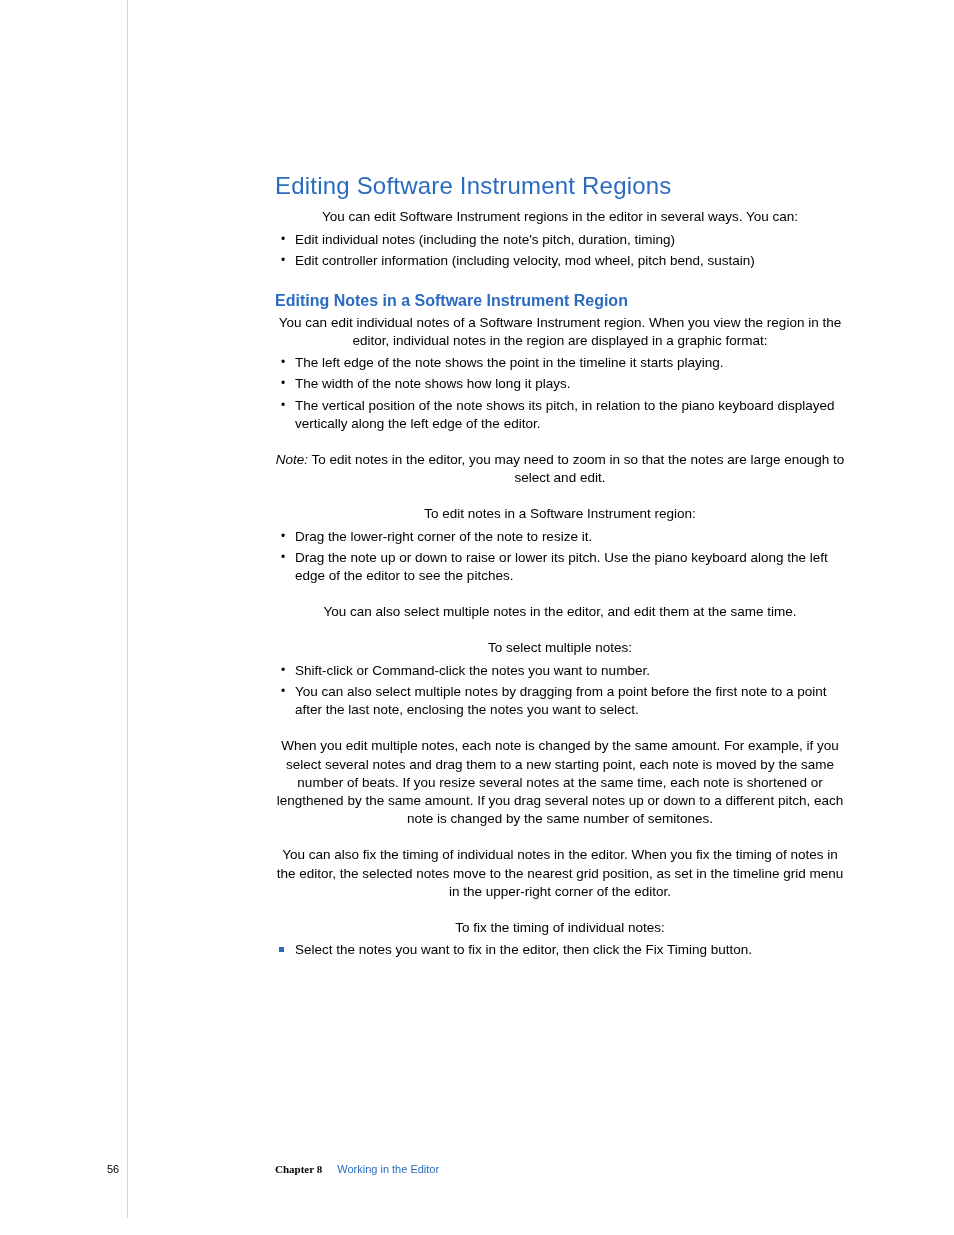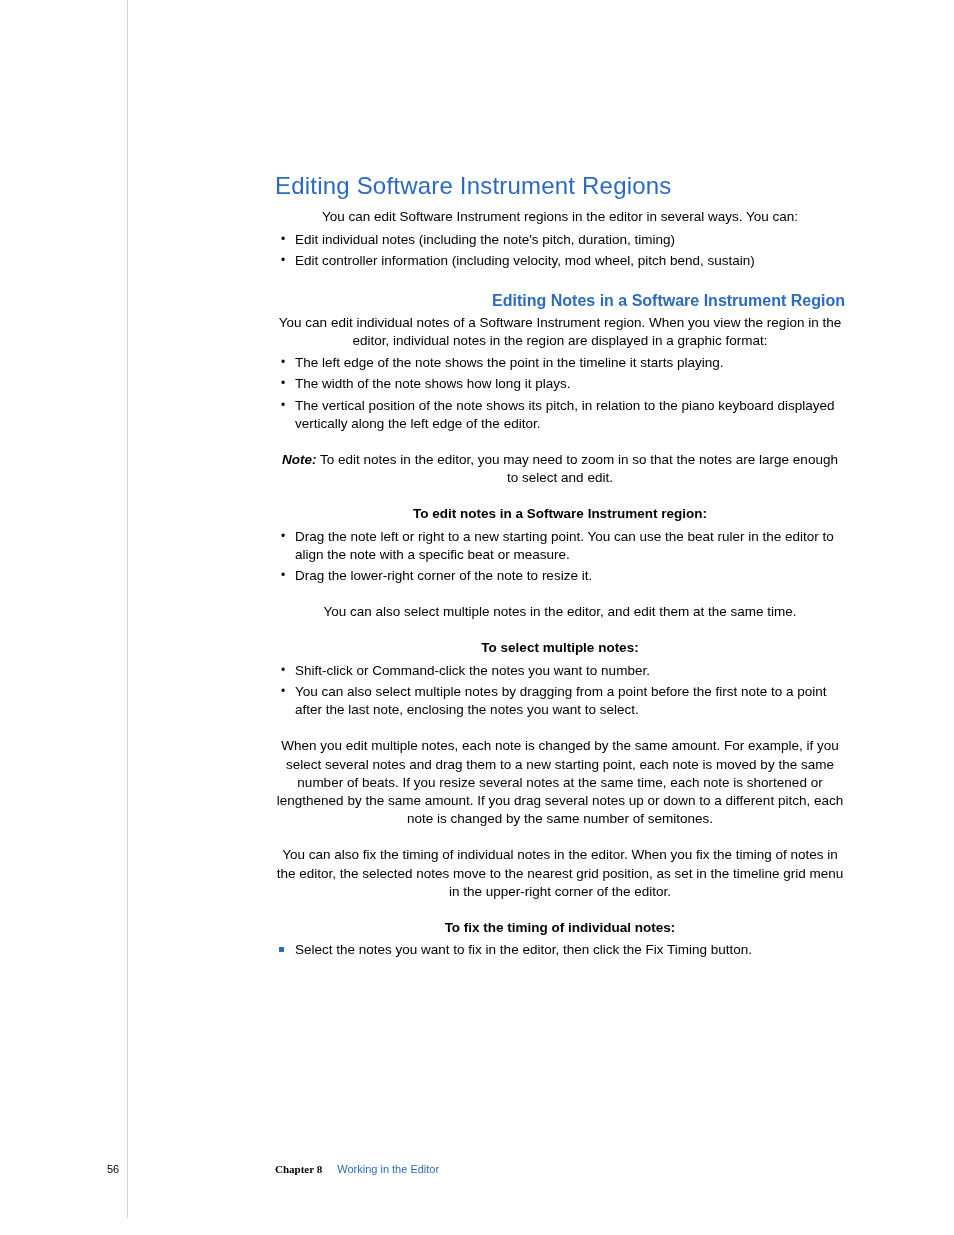--- a/index.html
+++ b/index.html
@@ -41,25 +41,24 @@
     font-weight: 400;
     color: #2a6bbf;
     margin: 0 0 6px 0;
     letter-spacing: 0.2px;
   }
   h2 {
     font-size: 16px;
     font-weight: 600;
     color: #2a6bbf;
     margin: 20px 0 2px 0;
-    text-align: right;
   }
   p { margin: 0 0 2px 0; text-align: center; }
   .gap-md { margin-top: 18px; }
-  strong { font-weight: 700; margin-top: 32px; }
+  strong { font-weight: 400; margin-top: 32px; }
   em { font-style: italic; }
   ul.bullet {
     list-style: none;
     padding: 0;
     margin: 4px 0 0 0;
   }
   ul.bullet > li {
     position: relative;
     padding-left: 20px;
     margin: 0 0 3px 0;
@@ -125,22 +124,22 @@
       <li>The vertical position of the note shows its pitch, in relation to the piano keyboard displayed vertically along the left edge of the editor.</li>
     </ul>
 
 
     <p class="gap-md">
       <em><strong>Note:</strong></em><span>  To edit notes in the editor, you may need to zoom in so that the notes are large enough to select and edit.</span>
     </p>
 
     <p class="gap-md"><strong>To edit notes in a Software Instrument region:</strong></p>
     <ul class="bullet">
-      <li>Drag the note left or right to a new starting point. You can use the beat ruler in the editor to align the note with a specific beat or measure.</li>
       <li>Drag the lower-right corner of the note to resize it.</li>
+      <li>Drag the note up or down to raise or lower its pitch. Use the piano keyboard along the left edge of the editor to see the pitches.</li>
     </ul>
 
     <p class="gap-md">You can also select multiple notes in the editor, and edit them at the same time.</p>
 
     <p class="gap-md"><strong>To select multiple notes:</strong></p>
     <ul class="bullet">
       <li>Shift-click or Command-click the notes you want to number.</li>
       <li>You can also select multiple notes by dragging from a point before the first note to a point after the last note, enclosing the notes you want to select.</li>
     </ul>
 

